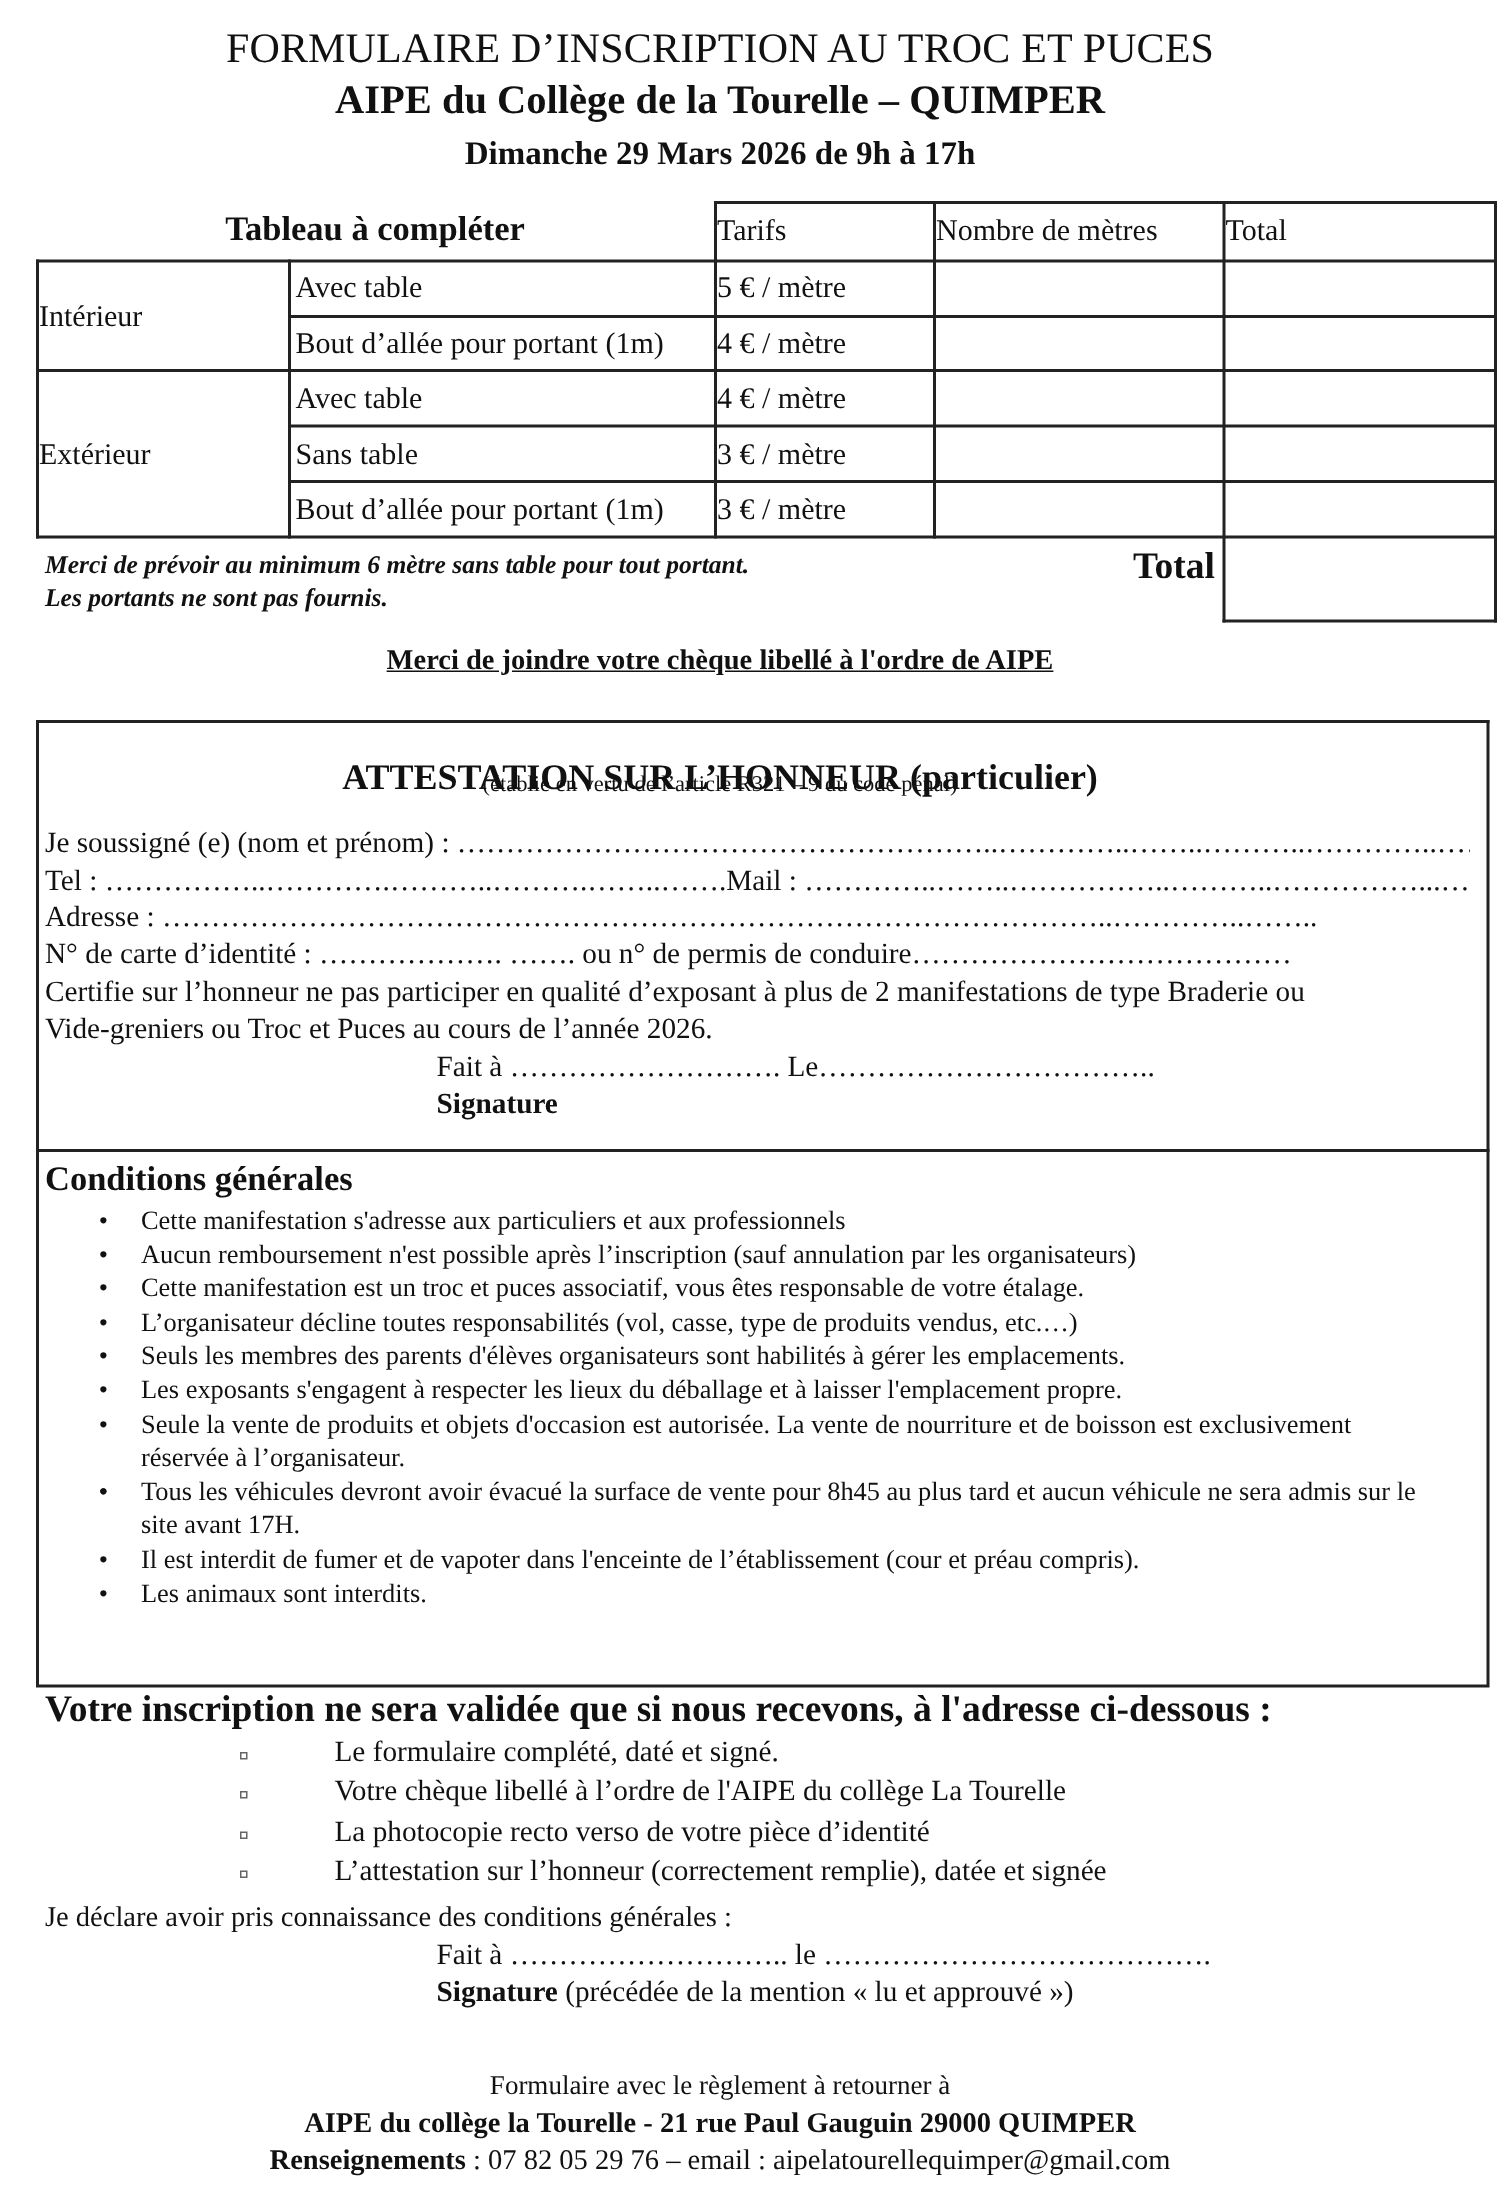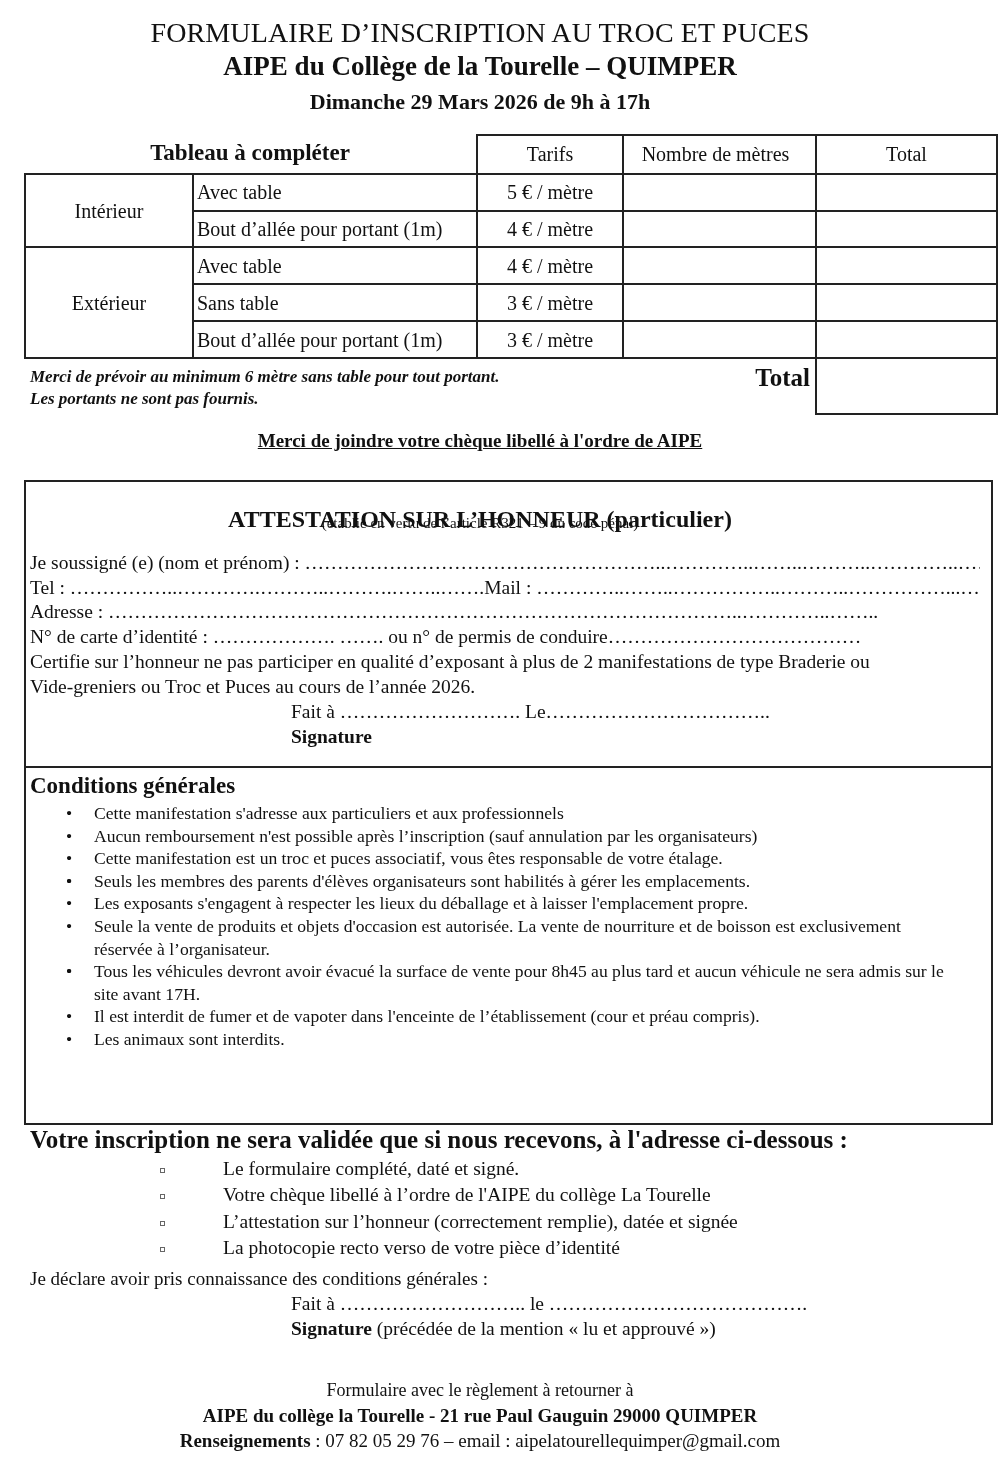--- a/index.html
+++ b/index.html
@@ -9,21 +9,21 @@
   .abs { position: absolute; }
   .center-line { position: absolute; left: 0; width: 960px; text-align: center; white-space: nowrap; }
 
   #title1 { top: 17px; font-size: 28px; letter-spacing: 0.1px; }
   #title2 { top: 51px; font-size: 27px; font-weight: bold; }
   #title3 { top: 89px; font-size: 22px; font-weight: bold; }
 
   
   .tline { position: absolute; background: #222; }
   .cell-text { position: absolute; font-size: 20px; white-space: nowrap; }
-  .cell-center { text-align: center; }
+  .cell-center { }
   #table-heading { left: 24px; width: 452px; top: 140px; font-size: 23px; font-weight: bold; text-align: center; }
 
   .note { position: absolute; left: 30px; font-size: 17px; font-style: italic; font-weight: bold; white-space: nowrap; }
   #total-label { position: absolute; left: 740px; width: 70px; top: 364px; font-size: 25px; font-weight: bold; text-align: right; }
 
   #cheque-note { top: 430px; font-size: 19px; font-weight: bold; }
   #cheque-note span { text-decoration: underline; }
 
   
   #attest-box { position: absolute; left: 24px; top: 480px; width: 969px; height: 288px; border: 2px solid #222; border-bottom: none; }
@@ -136,36 +136,36 @@
 <div class="attest-line" style="top:676px;">Vide-greniers ou Troc et Puces au cours de l’année 2026.</div>
 <div class="fait" style="top:701px;"><span>Fait à </span><span>……………………….</span><span> Le</span><span>……………………………..</span></div>
 <div class="fait" style="top:726px; font-weight:bold;">Signature</div>
 
 <div id="cond-box"></div>
 <div id="cond-title">Conditions générales</div>
 <ul id="cond-list">
   <li><span class="bullet">•</span><span>Cette manifestation s'adresse aux particuliers et aux professionnels</span></li>
   <li><span class="bullet">•</span><span>Aucun remboursement n'est possible après l’inscription (sauf annulation par les organisateurs)</span></li>
   <li><span class="bullet">•</span><span>Cette manifestation est un troc et puces associatif, vous êtes responsable de votre étalage.</span></li>
-  <li><span class="bullet">•</span></li>
+  <li><span class="bullet">•</span><span>L’organisateur décline toutes responsabilités (vol, casse, type de produits vendus, etc.…)</span></li>
   <li><span class="bullet">•</span><span>Seuls les membres des parents d'élèves organisateurs sont habilités à gérer les emplacements.</span></li>
   <li><span class="bullet">•</span><span>Les exposants s'engagent à respecter les lieux du déballage et à laisser l'emplacement propre.</span></li>
   <li><span class="bullet">•</span><span>Seule la vente de produits et objets d'occasion est autorisée. La vente de nourriture et de boisson est exclusivement réservée à l’organisateur.</span></li>
   <li><span class="bullet">•</span></li>
   <li><span class="bullet">•</span><span>Tous les véhicules devront avoir évacué la surface de vente pour 8h45 au plus tard et aucun véhicule ne sera admis sur le site avant 17H.</span></li>
   <li><span class="bullet">•</span><span>Il est interdit de fumer et de vapoter dans l'enceinte de l’établissement (cour et préau compris).</span></li>
   <li><span class="bullet">•</span><span>Les animaux sont interdits.</span></li>
 </ul>
 
 <div id="valid-title">Votre inscription ne sera validée que si nous recevons, à l'adresse ci-dessous :</div>
 <ul id="req-list">
   <li><span class="sq"></span><span>Le formulaire complété, daté et signé.</span></li>
   <li><span class="sq"></span><span>Votre chèque libellé à l’ordre de l'AIPE du collège La Tourelle</span></li>
+  <li><span class="sq"></span><span>La photocopie recto verso de votre pièce d’identité</span></li>
   <li><span class="sq"></span><span>L’attestation sur l’honneur (correctement remplie), datée et signée</span></li>
-  <li><span class="sq"></span><span>La photocopie recto verso de votre pièce d’identité</span></li>
 </ul>
 
 <div id="declare">Je déclare avoir pris connaissance des conditions générales :</div>
 <div class="fait" style="top:1293px;"><span>Fait à </span><span>………………………..</span><span> le </span><span>………………………………….</span></div>
 <div class="fait" style="top:1318px;"><b>Signature</b><span> (précédée de la mention « lu et approuvé »)</span></div>
 
 <div class="center-line" id="footer1">Formulaire avec le règlement à retourner à</div>
 <div class="center-line" id="footer2">AIPE du collège la Tourelle -  21 rue Paul Gauguin 29000 QUIMPER</div>
 <div class="center-line" id="footer3"><b>Renseignements</b><span> : 07 82 05 29 76  –  email : </span><span>aipelatourellequimper@gmail.com</span></div>
 

